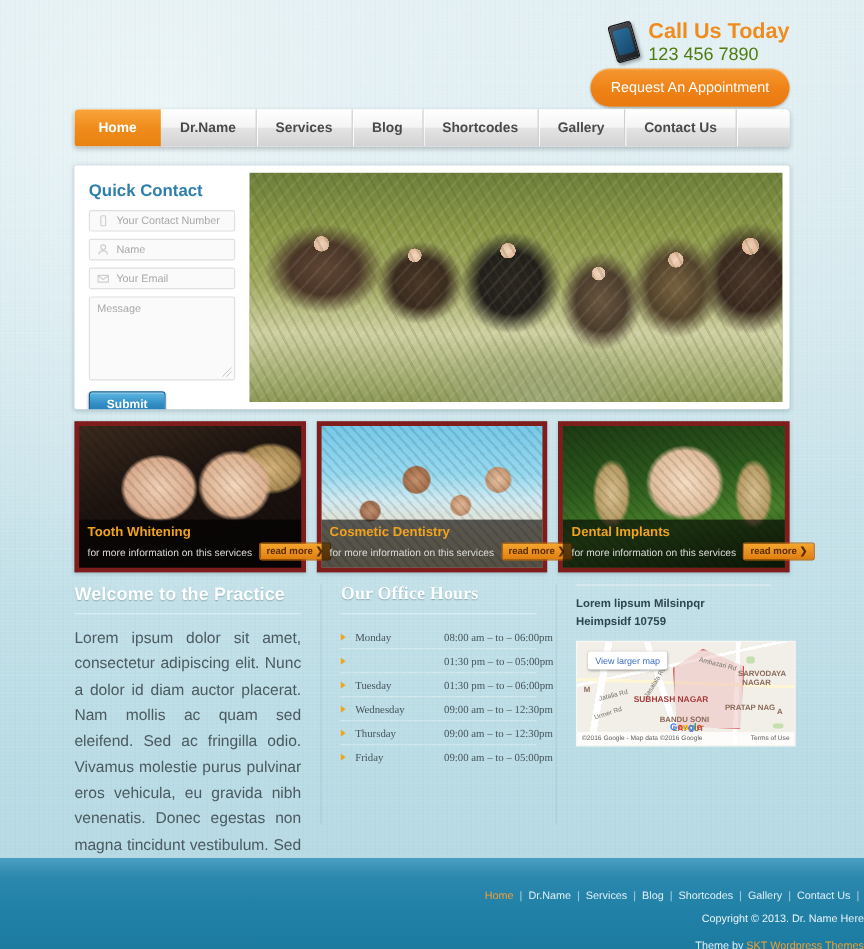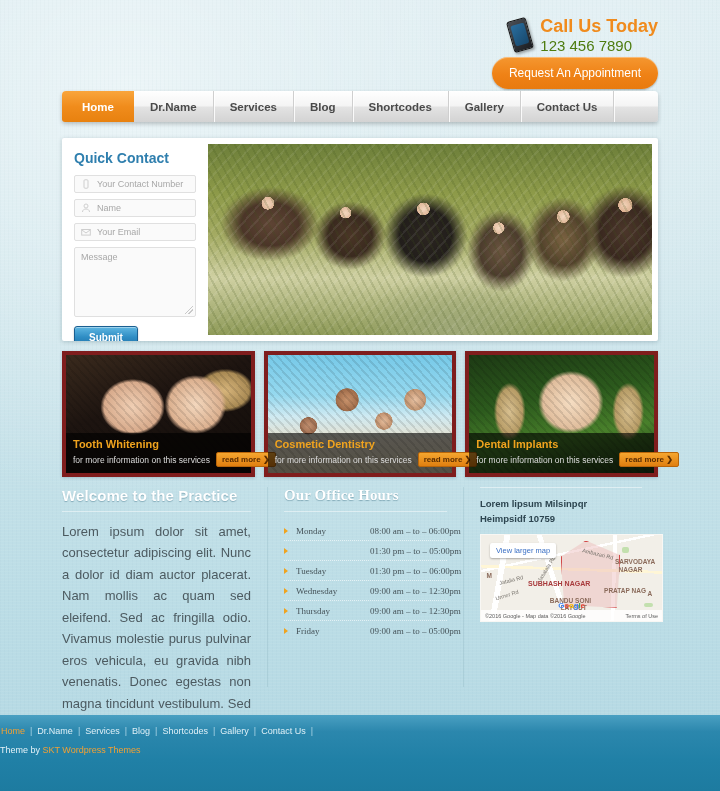--- a/index.html
+++ b/index.html
@@ -523,22 +523,22 @@
   .map-logo span:nth-child(5){color:#34a853}
   .map-logo span:nth-child(6){color:#ea4335}
 
   
   .footer {
     position: absolute;
     left: 0; bottom: 0;
     width: 720px;
     height: 76px;
     background: linear-gradient(180deg,#4aa0c2 0%,#2b87ad 22%,#2080a6 60%,#1d7ba0 100%);
-    text-align: left;
-    padding-top: 11px;
+    text-align: right;
+    padding-top: 26px;
   }
   .f-nav {
     font-size: 9px;
     color: #dff0f7;
     margin-bottom: 9px;
   }
   .f-nav a {
     color: #dff0f7;
     text-decoration: none;
     cursor: pointer;
@@ -747,16 +747,17 @@
           <span>Terms of Use</span>
         </div>
       </div>
     </div>
   </div>
 
   <div class="footer">
     <div class="f-nav">
       <a class="active">Home</a><span class="f-sep">|</span><a>Dr.Name</a><span class="f-sep">|</span><a>Services</a><span class="f-sep">|</span><a>Blog</a><span class="f-sep">|</span><a>Shortcodes</a><span class="f-sep">|</span><a>Gallery</a><span class="f-sep">|</span><a>Contact Us</a><span class="f-sep">|</span>
     </div>
+    <div class="f-copy">Copyright © 2013. Dr. Name Here</div>
     <div class="f-theme"><span>Theme by </span><a>SKT Wordpress Themes</a></div>
   </div>
 
 </div>
 
 </body></html>

